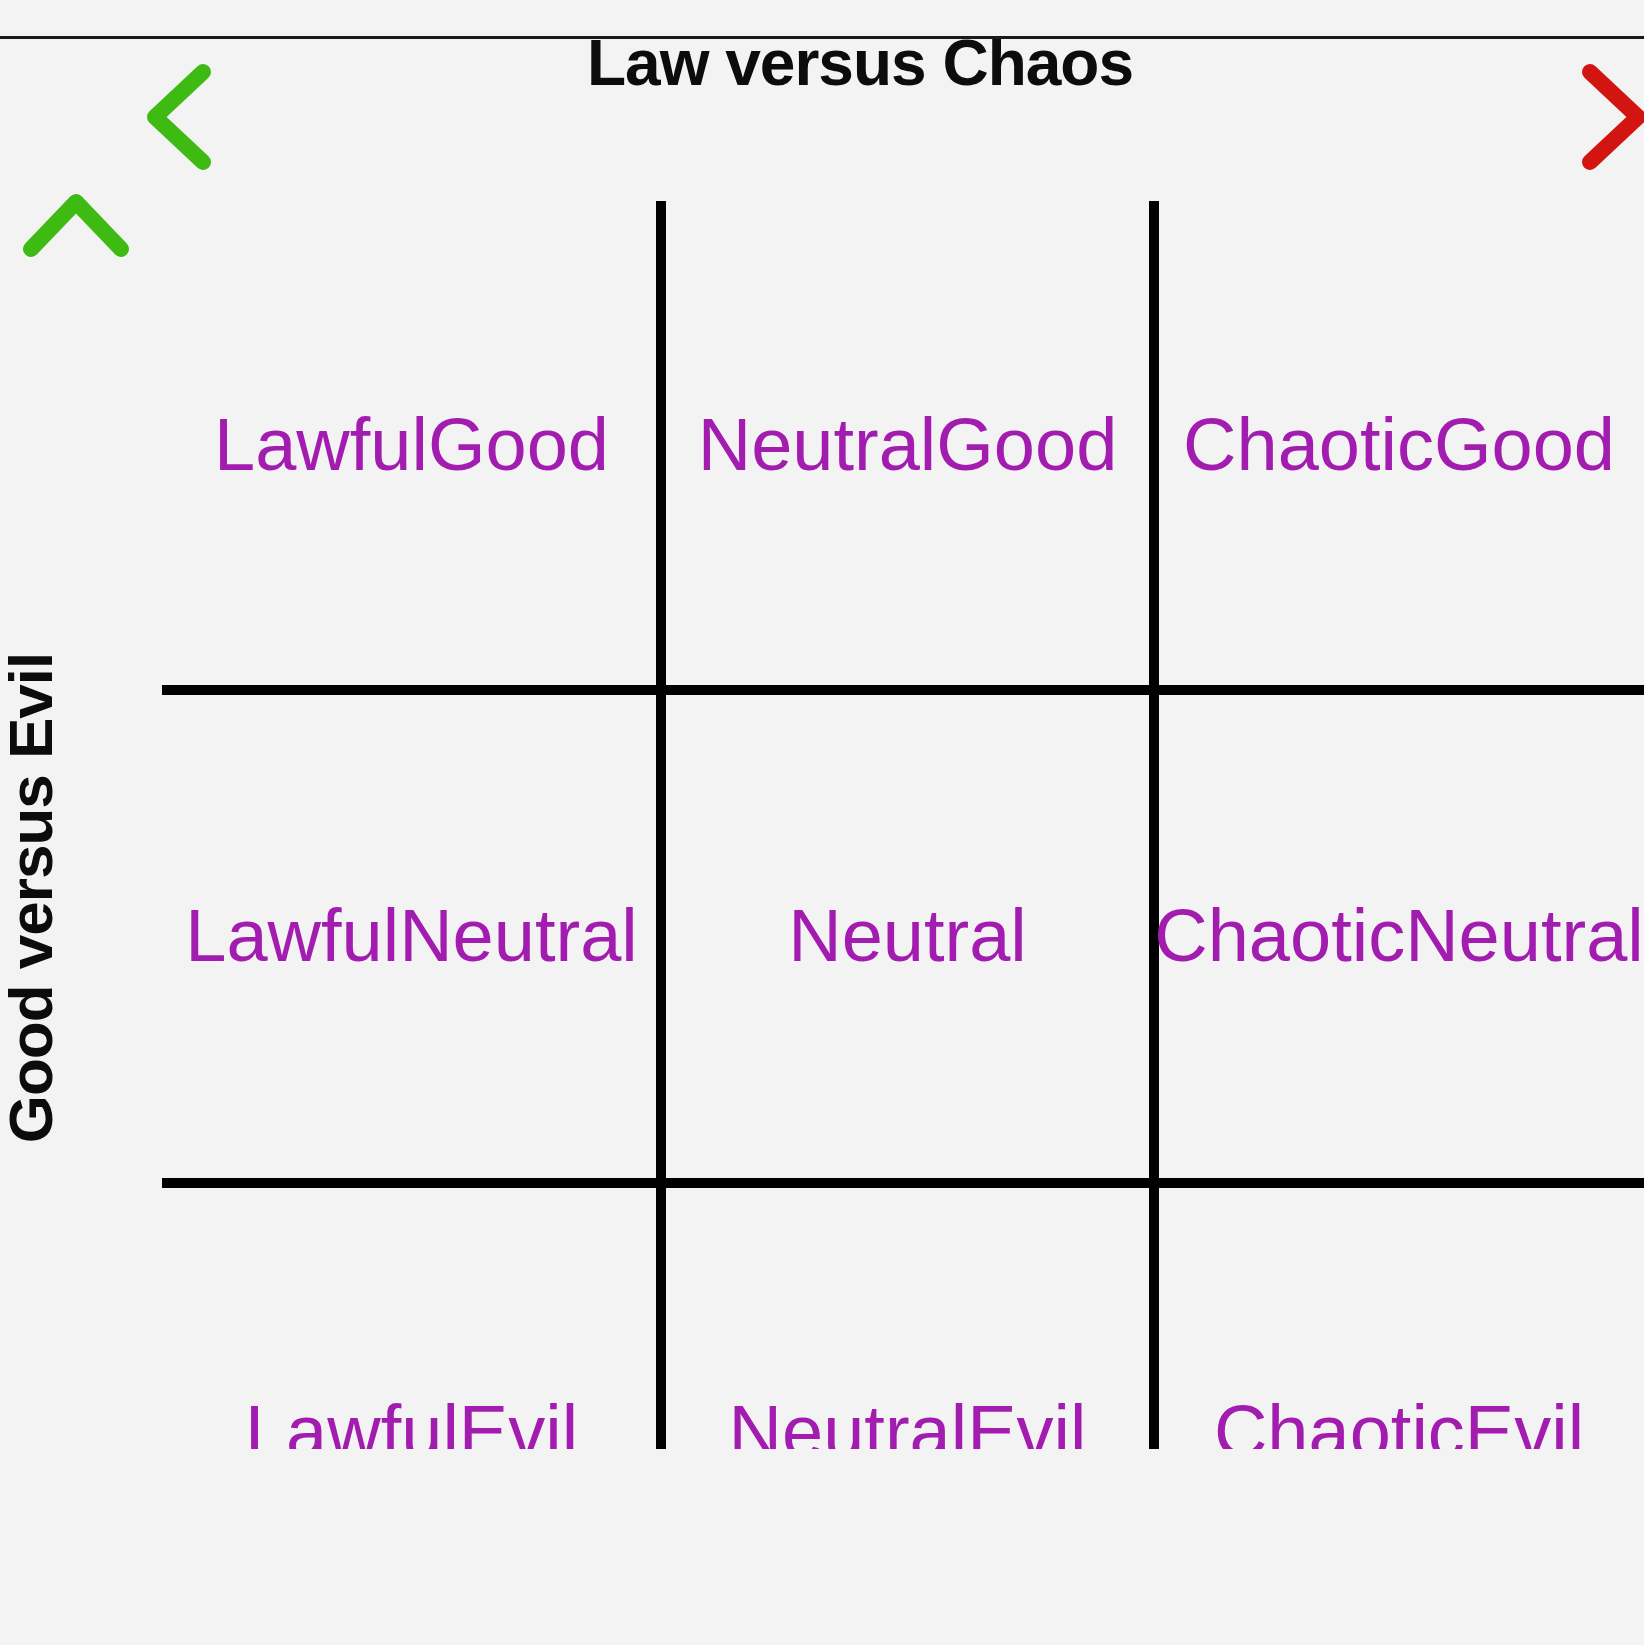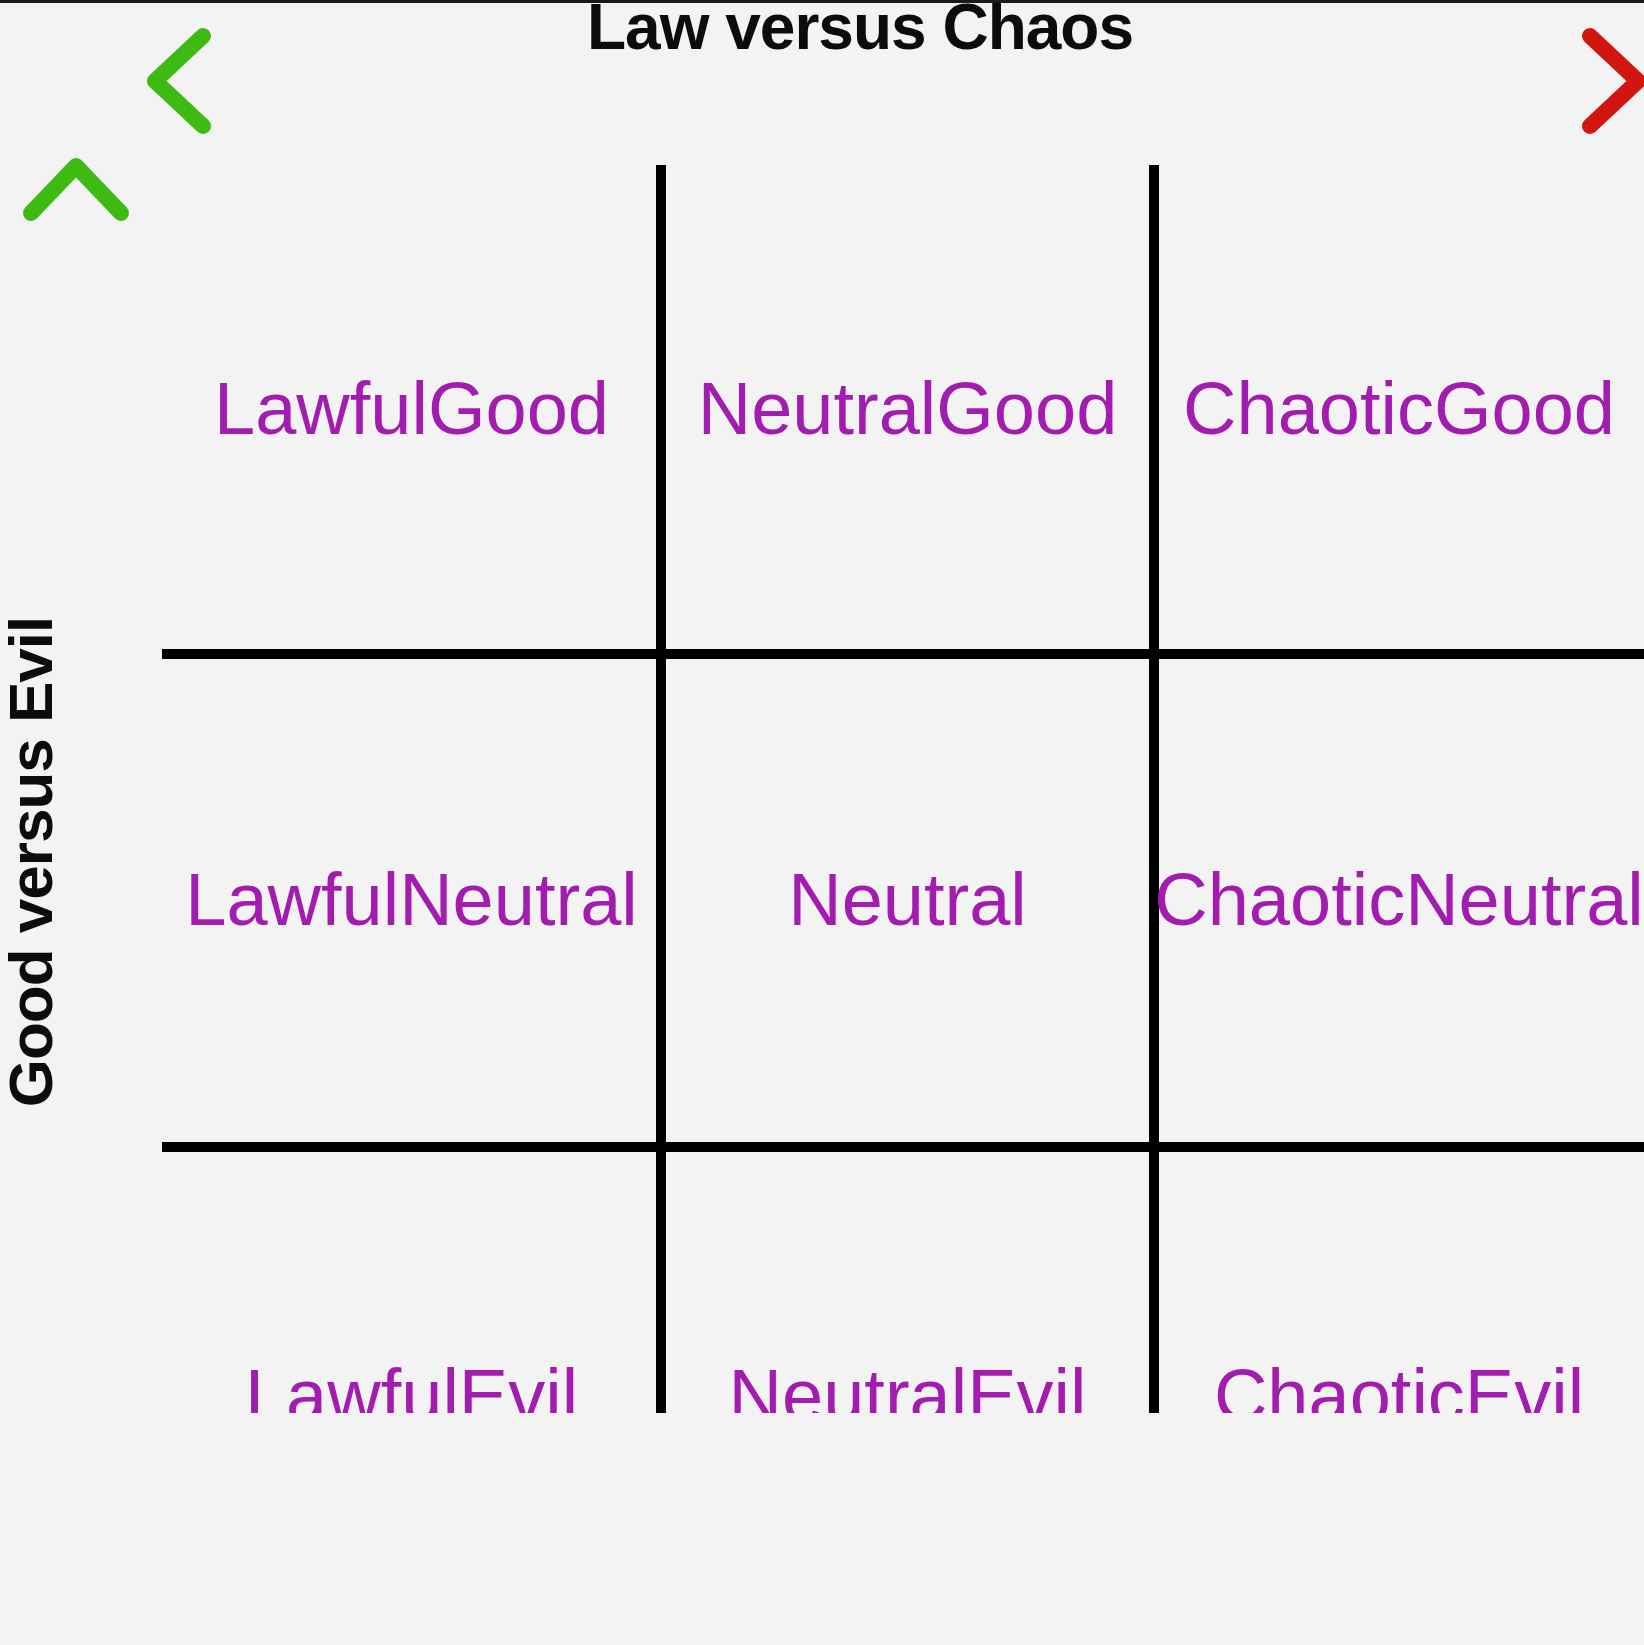--- a/index.html
+++ b/index.html
@@ -8,20 +8,21 @@
     background: #f3f3f3;
   }
   .page {
     position: relative;
     width: 1644px;
     height: 1413px;
     background: #f3f3f3;
     overflow: hidden;
     font-family: "Liberation Sans", "DejaVu Sans", sans-serif;
     color: #0e0e0e;
+    margin-top: 36px;
   }
   .top-edge {
     position: absolute;
     top: 0; left: 0;
     width: 100%;
     height: 3px;
     background: #1a1a1a;
     z-index: 5;
   }
   .arrows-grid-svg {

